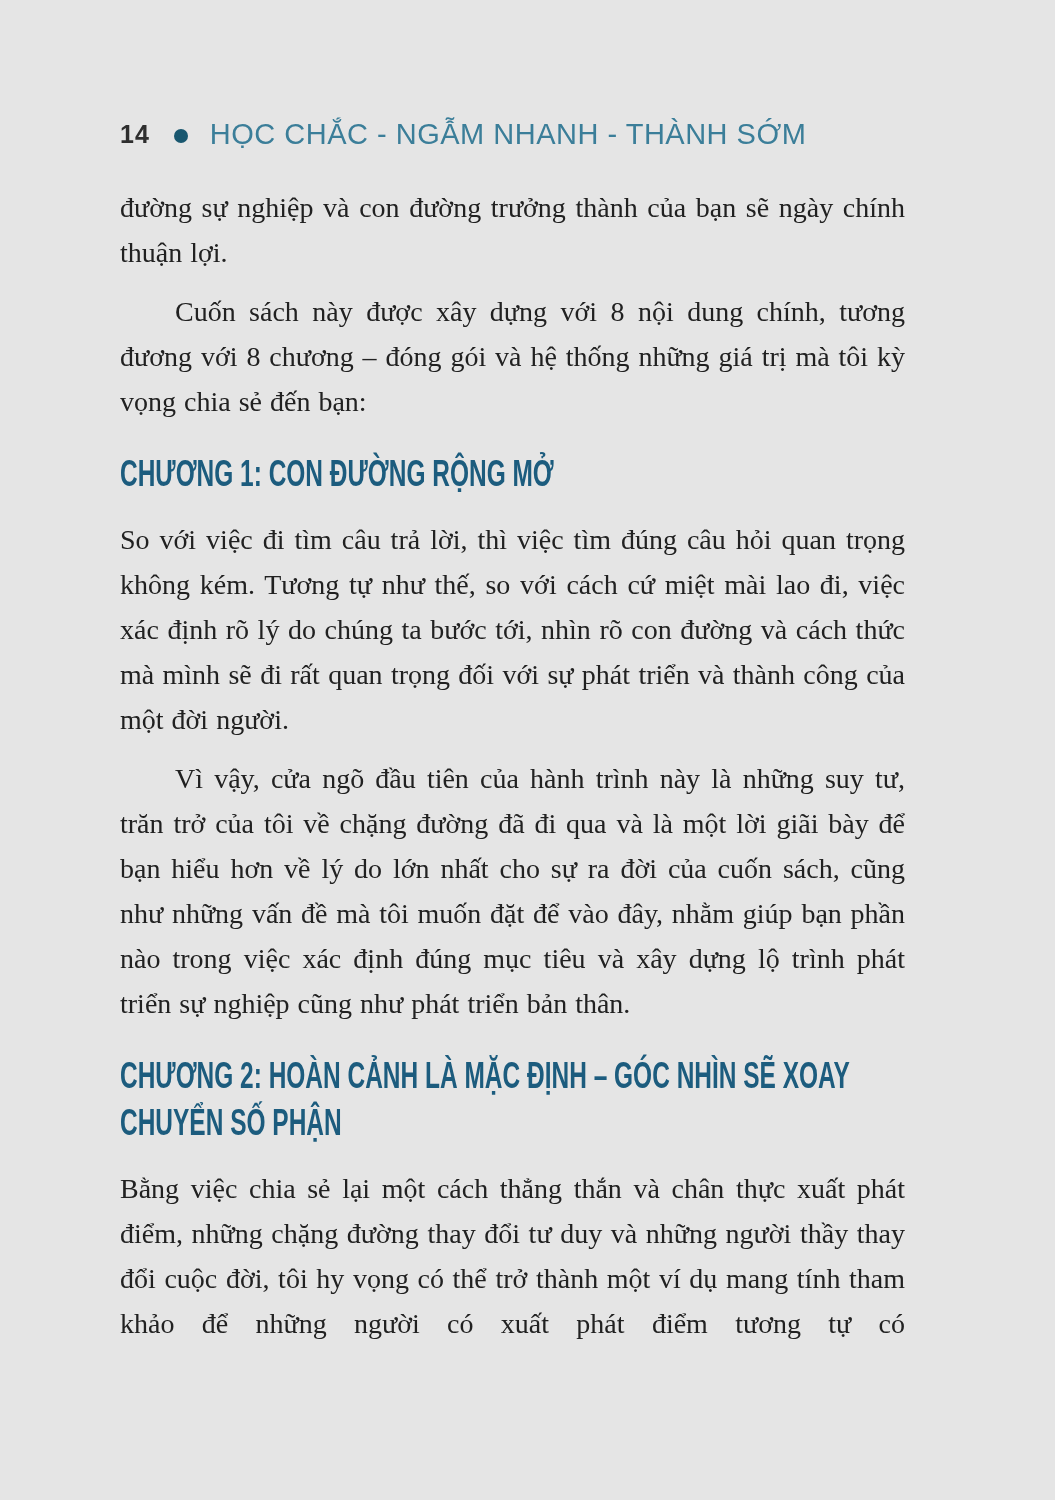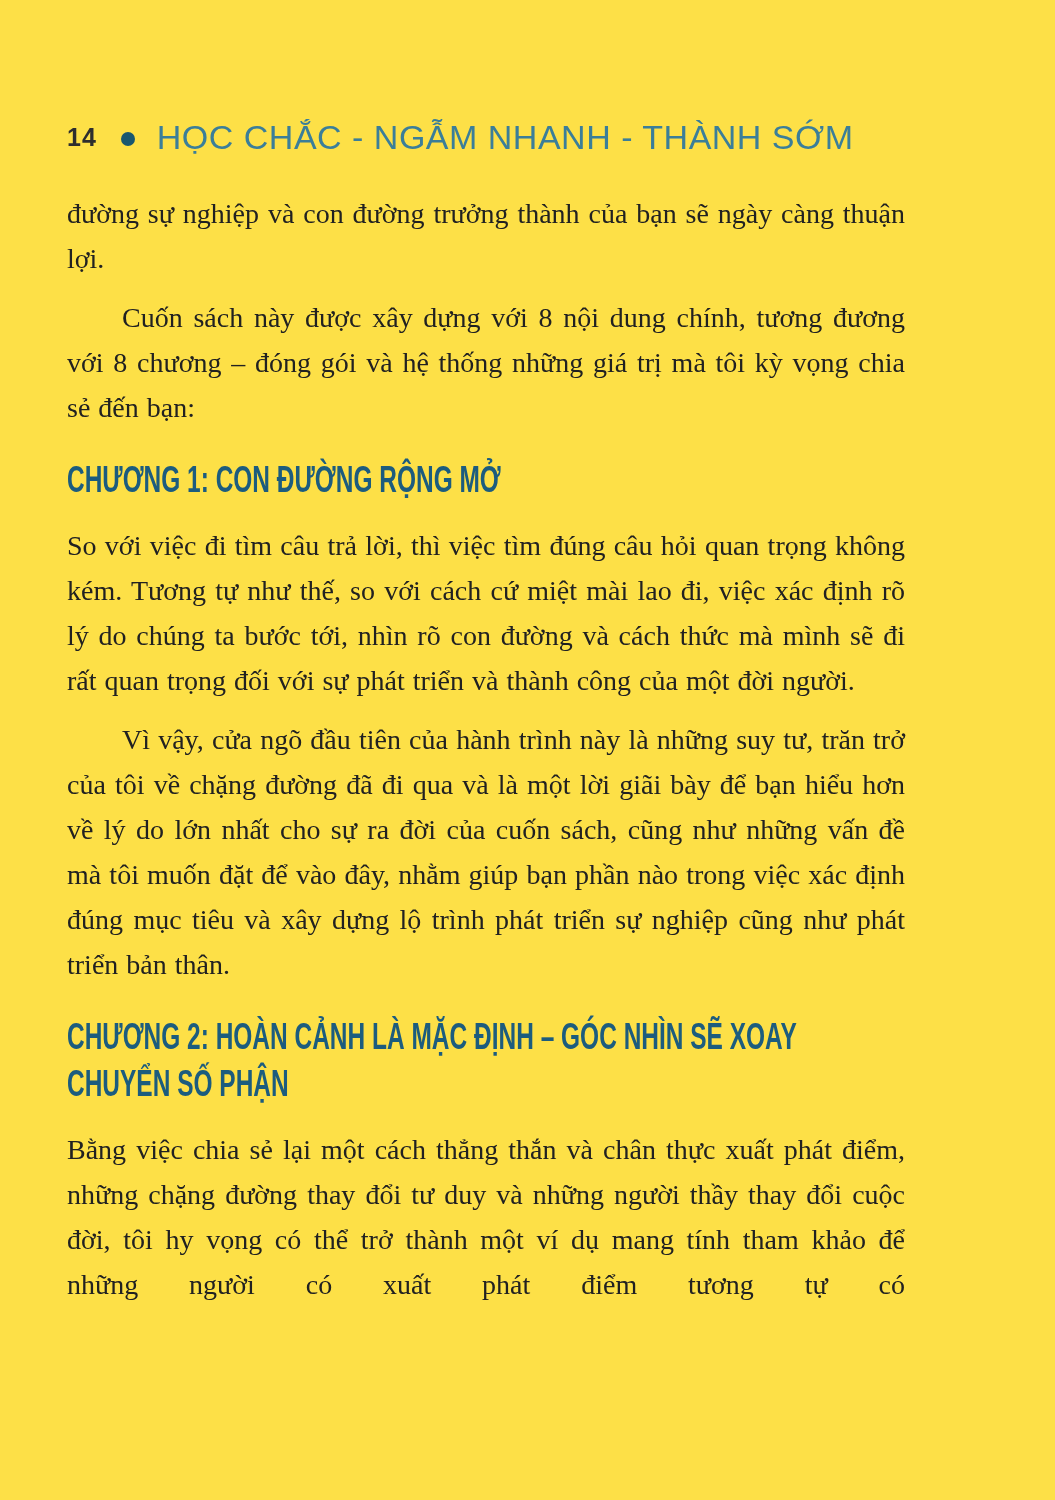--- a/index.html
+++ b/index.html
@@ -11,22 +11,22 @@
   body {
     width: 1055px;
     height: 1500px;
     overflow: hidden;
     font-family: "Liberation Sans", sans-serif;
   }
   .page {
     box-sizing: border-box;
     width: 1055px;
     height: 1500px;
-    padding: 118px 150px 0 67px;
-    background: #fde047;
+    padding: 118px 150px 0 120px;
+    background: #e5e5e5;
   }
   
   .running-header {
     display: flex;
     align-items: center;
     margin-bottom: 34px;
     white-space: nowrap;
   }
   .page-num {
     font-family: "Liberation Sans", sans-serif;
@@ -39,21 +39,21 @@
     display: inline-block;
     width: 14px;
     height: 14px;
     border-radius: 50%;
     background: var(--bullet-color, #19576f);
     margin: 2px 22px 0 24px;
   }
   .running-title {
     font-family: "Liberation Sans", sans-serif;
     font-weight: 400;
-    font-size: 34px;
+    font-size: 29px;
     letter-spacing: 0.5px;
     color: var(--running-title-color, #3b7e99);
   }
   
   .body-para {
     font-family: "Liberation Serif", serif;
     font-size: 28px;
     line-height: 45px;
     color: var(--body-text-color, #212121);
     text-align: justify;
@@ -85,21 +85,21 @@
 <body>
 
 <div class="page">
   <header class="running-header">
     <span class="page-num">14</span>
     <span class="bullet"></span>
     <span class="running-title">HỌC CHẮC - NGẪM NHANH - THÀNH SỚM</span>
   </header>
 
   <main id="article">
-      <p class="body-para">đường sự nghiệp và con đường trưởng thành của bạn sẽ ngày càng thuận lợi.</p>
+      <p class="body-para">đường sự nghiệp và con đường trưởng thành của bạn sẽ ngày chính thuận lợi.</p>
       <p class="body-para indent">Cuốn sách này được xây dựng với 8 nội dung chính, tương đương với 8 chương – đóng gói và hệ thống những giá trị mà tôi kỳ vọng chia sẻ đến bạn:</p>
       <h2 class="chapter-heading">CHƯƠNG 1: CON ĐƯỜNG RỘNG MỞ</h2>
       <p class="body-para">So với việc đi tìm câu trả lời, thì việc tìm đúng câu hỏi quan trọng không kém. Tương tự như thế, so với cách cứ miệt mài lao đi, việc xác định rõ lý do chúng ta bước tới, nhìn rõ con đường và cách thức mà mình sẽ đi rất quan trọng đối với sự phát triển và thành công của một đời người.</p>
       <p class="body-para indent">Vì vậy, cửa ngõ đầu tiên của hành trình này là những suy tư, trăn trở của tôi về chặng đường đã đi qua và là một lời giãi bày để bạn hiểu hơn về lý do lớn nhất cho sự ra đời của cuốn sách, cũng như những vấn đề mà tôi muốn đặt để vào đây, nhằm giúp bạn phần nào trong việc xác định đúng mục tiêu và xây dựng lộ trình phát triển sự nghiệp cũng như phát triển bản thân.</p>
       <h2 class="chapter-heading">CHƯƠNG 2: HOÀN CẢNH LÀ MẶC ĐỊNH – GÓC NHÌN SẼ XOAY CHUYỂN SỐ PHẬN</h2>
       <p class="body-para justify-last">Bằng việc chia sẻ lại một cách thẳng thắn và chân thực xuất phát điểm, những chặng đường thay đổi tư duy và những người thầy thay đổi cuộc đời, tôi hy vọng có thể trở thành một ví dụ mang tính tham khảo để những người có xuất phát điểm tương tự có</p>
     </main>
 </div>
 
 </body></html>

